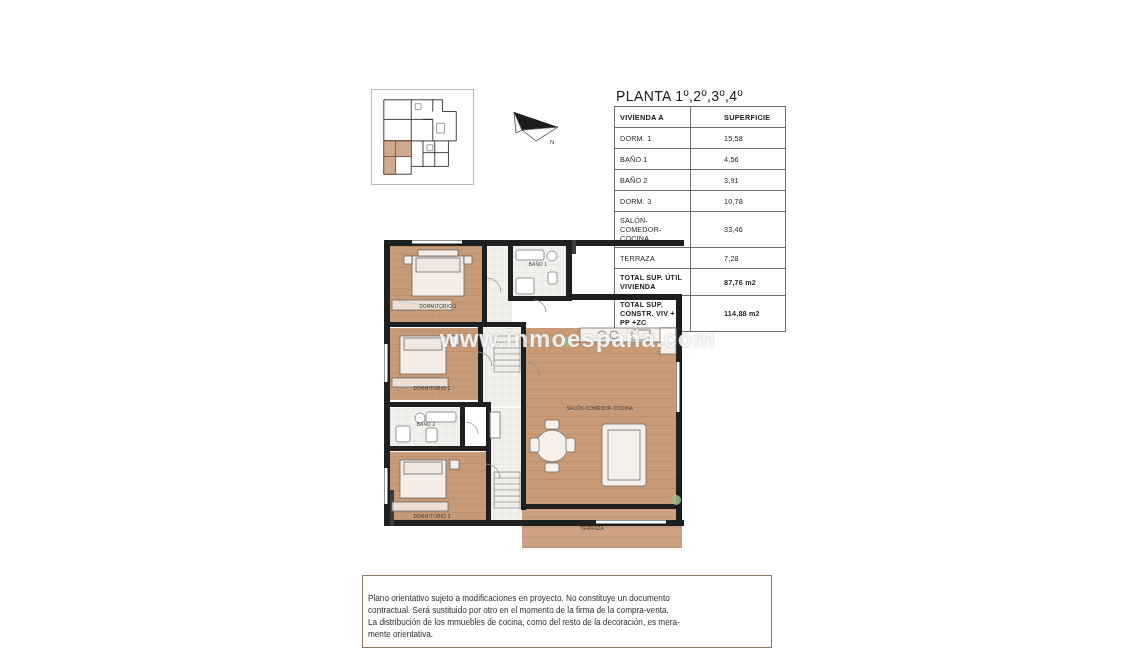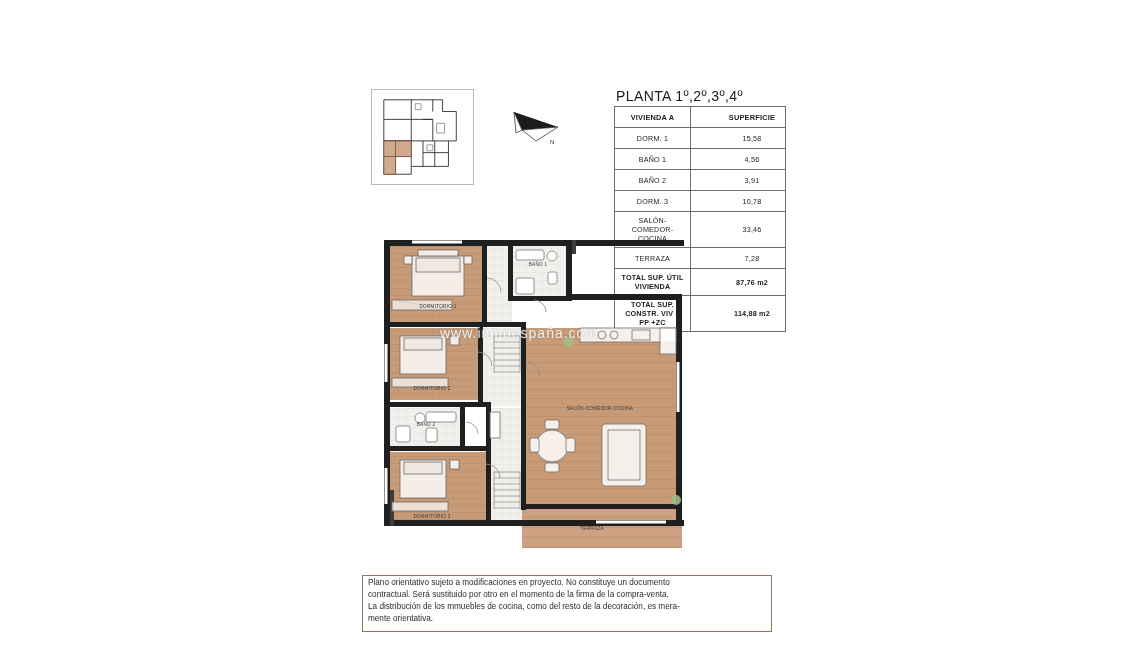--- a/index.html
+++ b/index.html
@@ -59,21 +59,21 @@
     top: 106px;
     width: 172px;
     border-collapse: collapse;
     background: #fff;
   }
   table.surface td, table.surface th {
     border: 1px solid #6d6d6d;
     font-size: 7.2px;
     color: #1b1b1b;
     padding: 4px 5px;
-    text-align: center;
+    text-align: left;
     font-weight: normal;
     letter-spacing: .2px;
     height: 12px;
   }
   table.surface th {
     font-weight: bold;
     font-size: 7.4px;
   }
   table.surface td.val, table.surface th.val {
     width: 56px;
@@ -96,38 +96,38 @@
     height: 330px;
   }
   .plan svg { display: block; }
 
   
   .watermark {
     position: absolute;
     left: 440px;
     top: 325px;
     width: 420px;
-    font-size: 14px;
+    font-size: 24px;
     letter-spacing: 1px;
     color: rgba(255,255,255,0.85);
     text-shadow: 0 0 2px rgba(120,120,120,.55);
-    font-weight: normal;
+    font-weight: bold;
     pointer-events: none;
     white-space: nowrap;
   }
 
   
   .disclaimer {
     position: absolute;
     left: 362px;
     top: 575px;
     width: 410px;
     border: 1px solid #8a7a5a;
     box-sizing: border-box;
-    padding: 1px 6px 6px 5px;
+    padding: 17px 6px 6px 5px;
     font-size: 8.2px;
     line-height: 1.45;
     color: #2b2b2b;
     background: #fff;
   }
   .disclaimer p { margin: 0; }
 
   
   .lbl {
     font-size: 4.6px;

